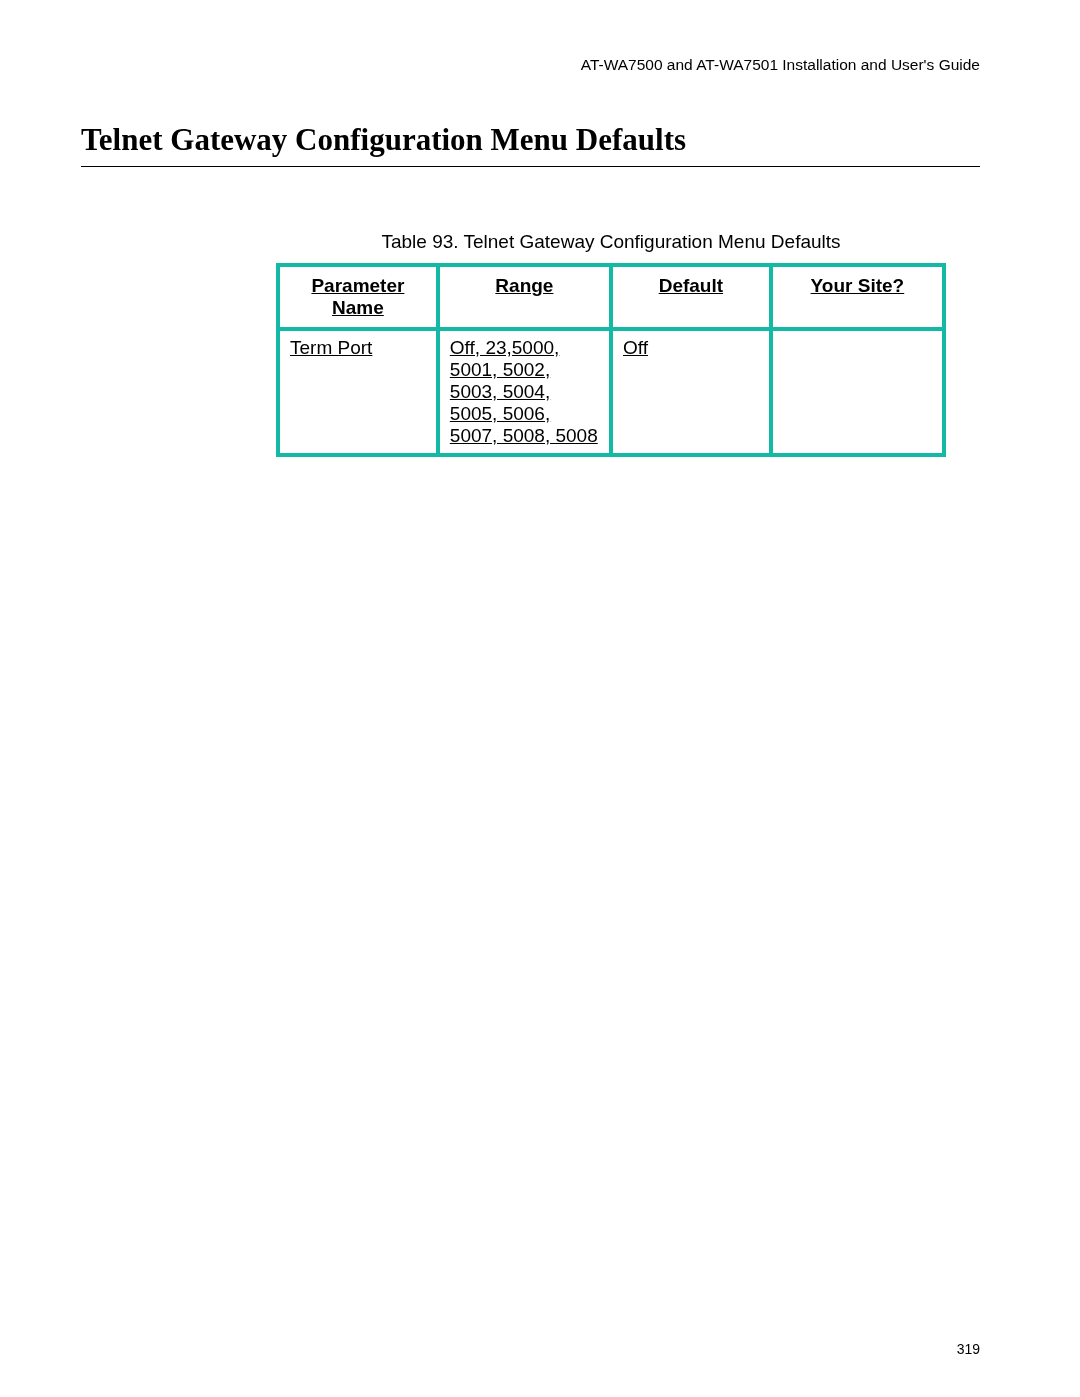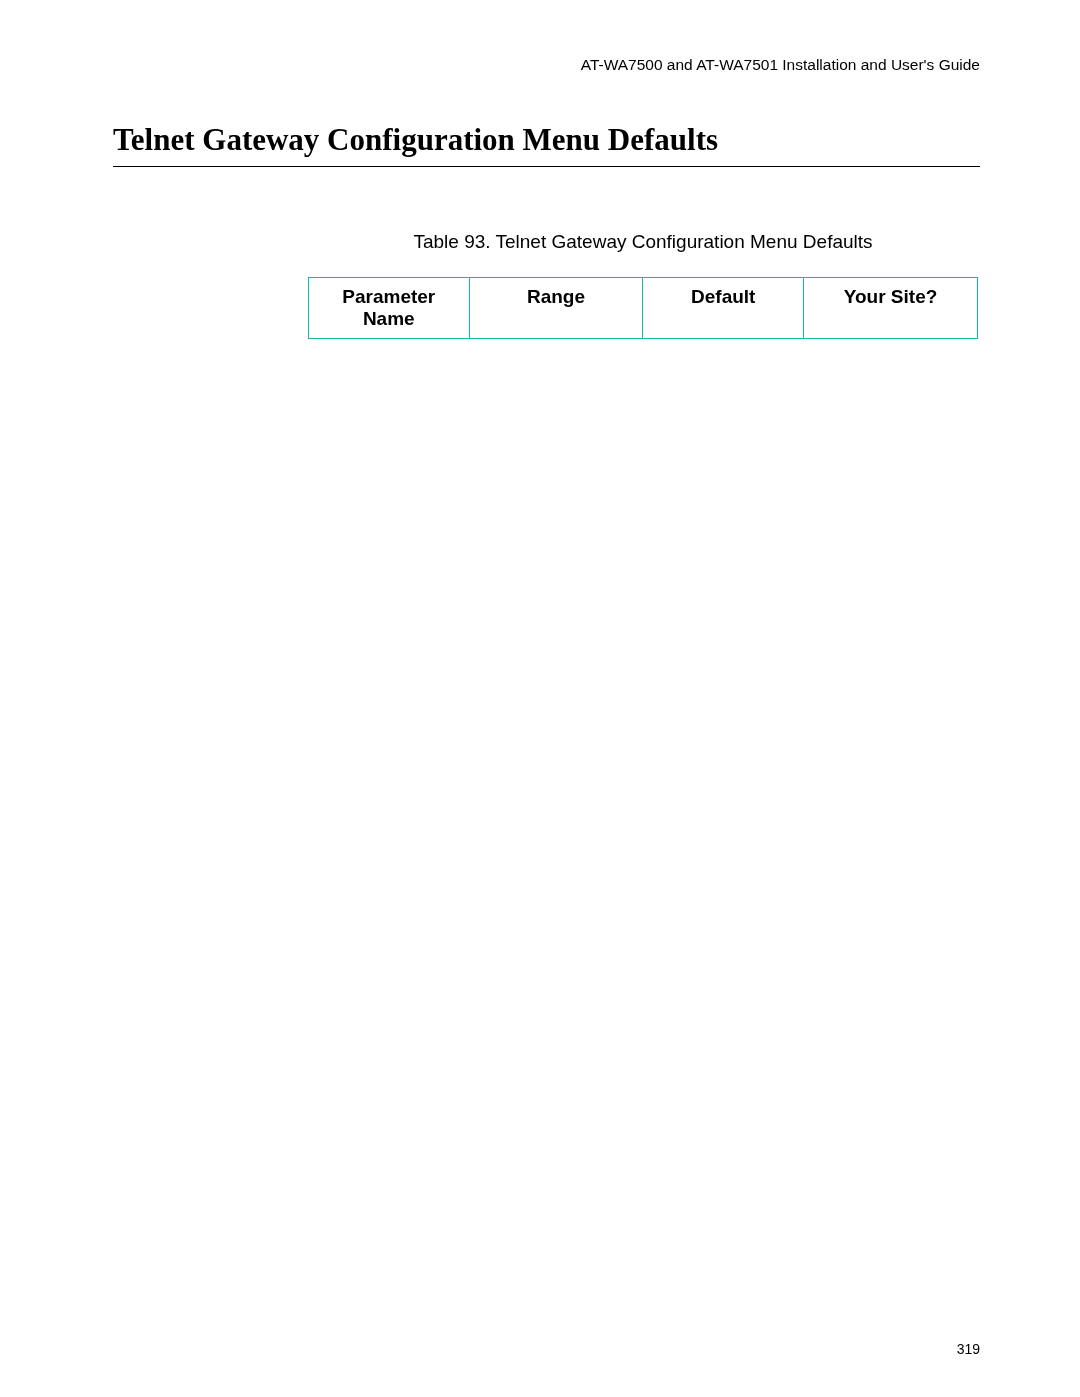--- a/index.html
+++ b/index.html
@@ -9,21 +9,21 @@
     height: 1397px;
     background: #ffffff;
     font-family: Arial, Helvetica, sans-serif;
     color: #000000;
   }
   .page {
     position: relative;
     width: 1080px;
     height: 1397px;
     box-sizing: border-box;
-    padding: 56px 100px 40px 113px;
+    padding: 56px 100px 40px 81px;
   }
   .running-header {
     text-align: right;
     font-size: 15.5px;
     margin-bottom: 48px;
   }
   .section-title {
     font-family: "Times New Roman", Times, serif;
     font-size: 31px;
     font-weight: bold;
@@ -35,33 +35,34 @@
     margin: 0;
   }
   .table-area {
     margin-top: 64px;
     margin-left: 195px;
     width: 670px;
   }
   .table-caption {
     font-size: 19px;
     text-align: center;
-    margin-bottom: 24px;
+    margin-bottom: 10px;
   }
   table.config {
     border-collapse: collapse;
     width: 100%;
     font-size: 19px;
     table-layout: fixed;
   }
   table.config th, table.config td {
-    border: 1px solid #14b8a6;
+    border: 4px solid #14b8a6;
     padding: 6px 10px 6px 10px;
     vertical-align: top;
     text-align: left;
+    text-decoration: underline;
   }
   table.config th {
     font-weight: bold;
     text-align: center;
     padding-top: 8px;
     padding-bottom: 8px;
   }
   table.config col.c1 { width: 24%; }
   table.config col.c2 { width: 26%; }
   table.config col.c3 { width: 24%; }
@@ -96,18 +97,24 @@
       </colgroup>
       <thead>
         <tr>
           <th>Parameter Name</th>
           <th>Range</th>
           <th>Default</th>
           <th>Your Site?</th>
         </tr>
       </thead>
       <tbody>
+        <tr>
+          <td>Term Port</td>
+          <td>Off, 23,5000, 5001, 5002, 5003, 5004, 5005, 5006, 5007, 5008, 5008</td>
+          <td>Off</td>
+          <td></td>
+        </tr>
       </tbody>
     </table>
   </div>
 
   <div class="page-number">319</div>
 </div>
 
 </body></html>

